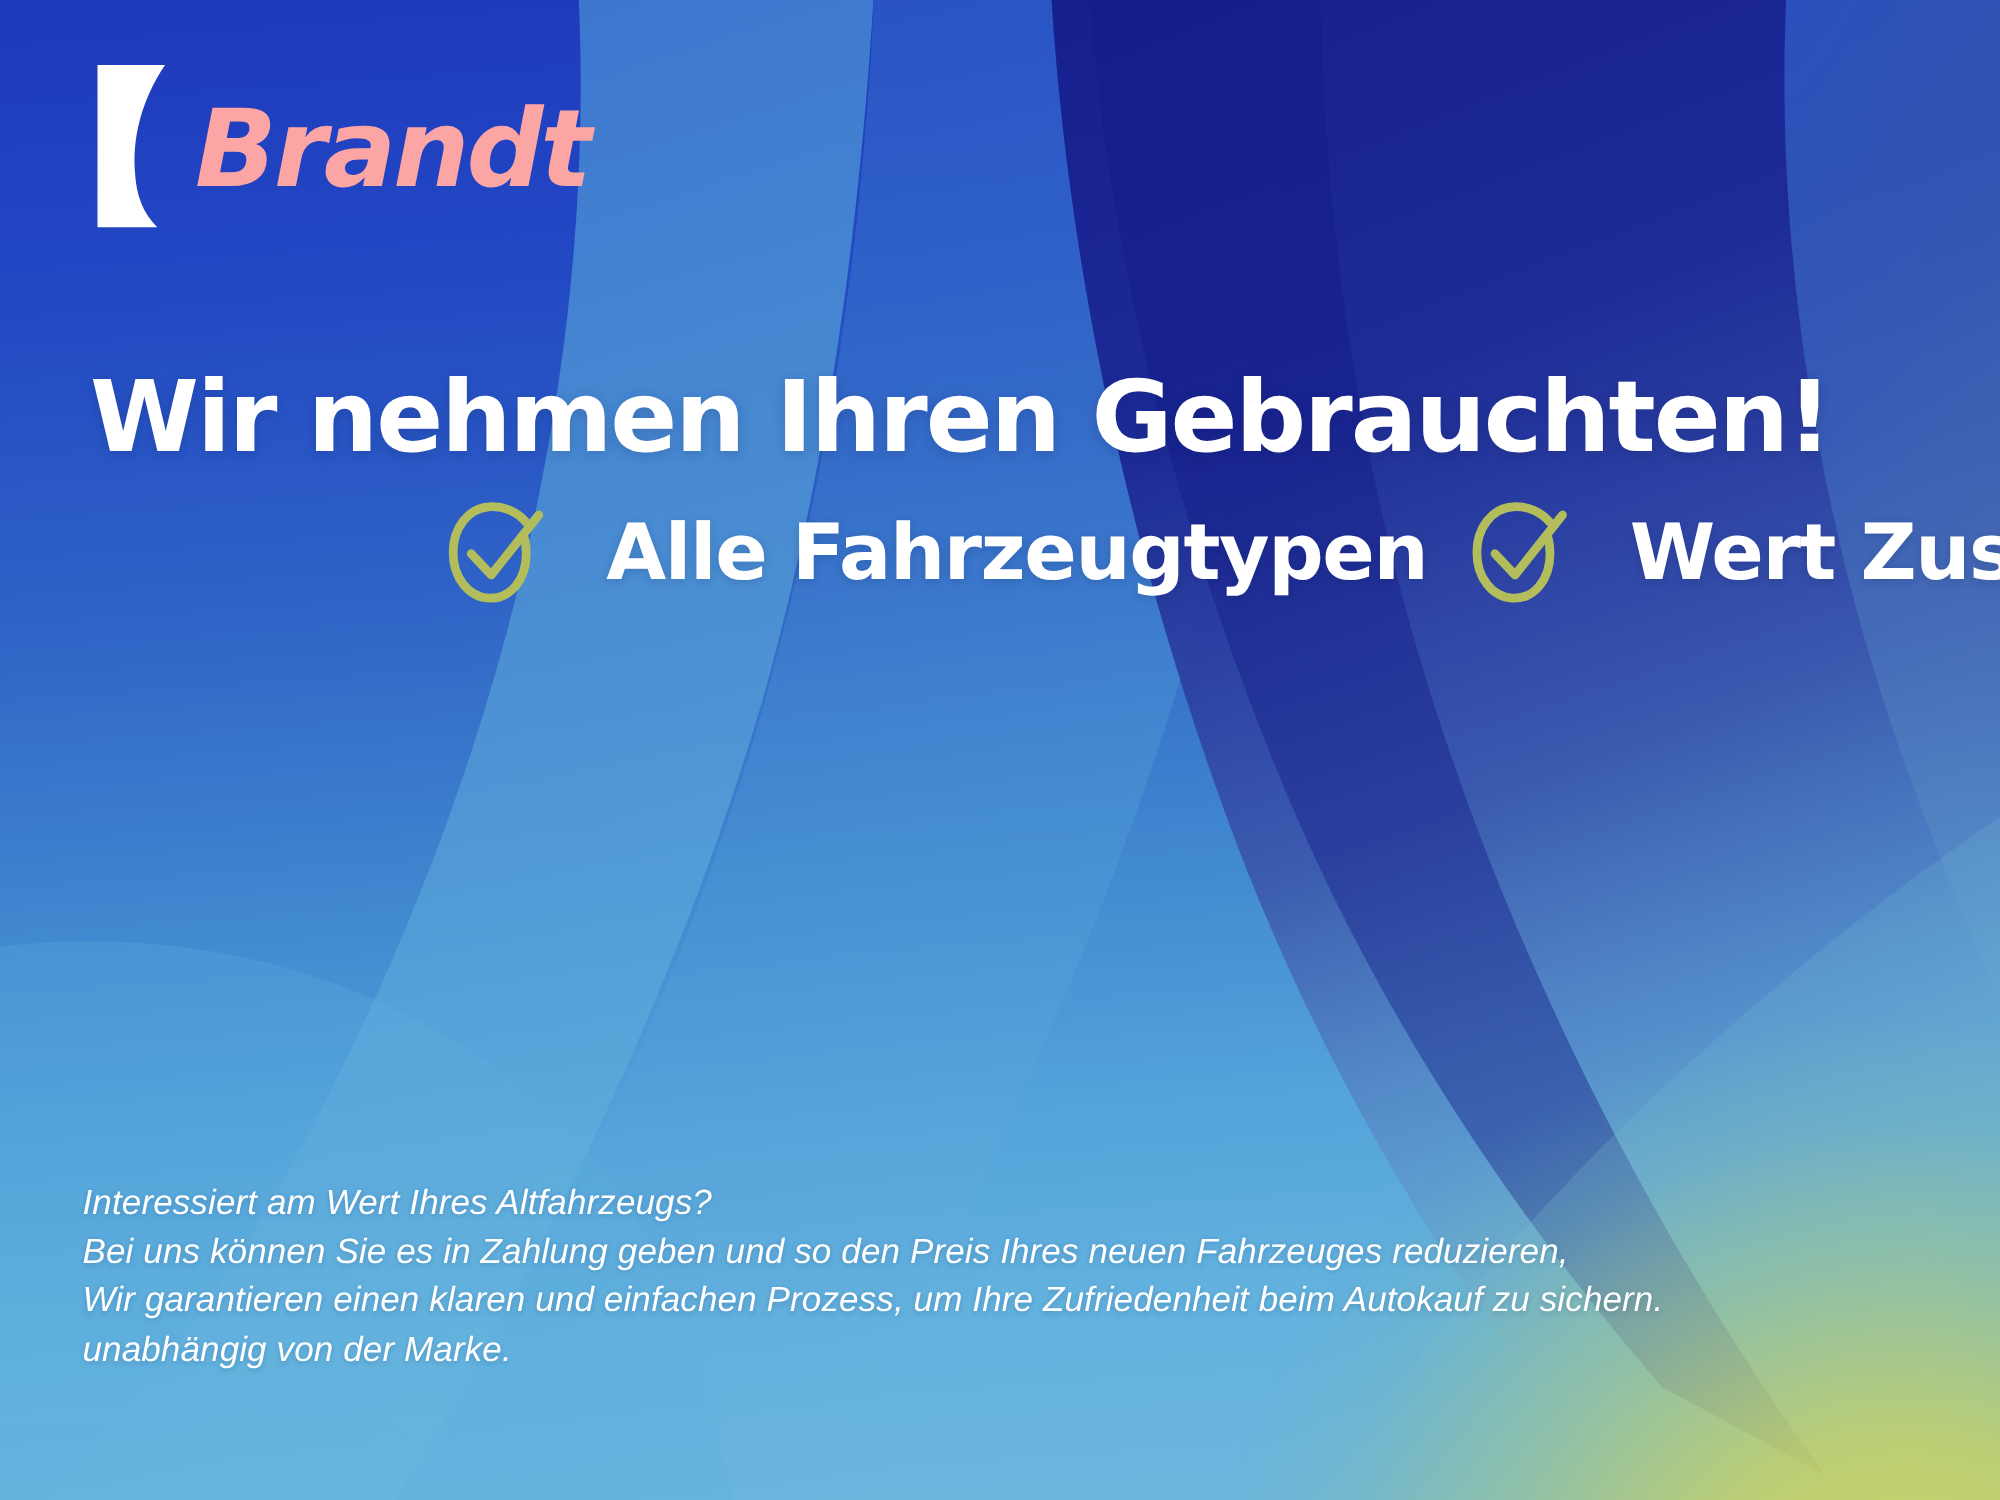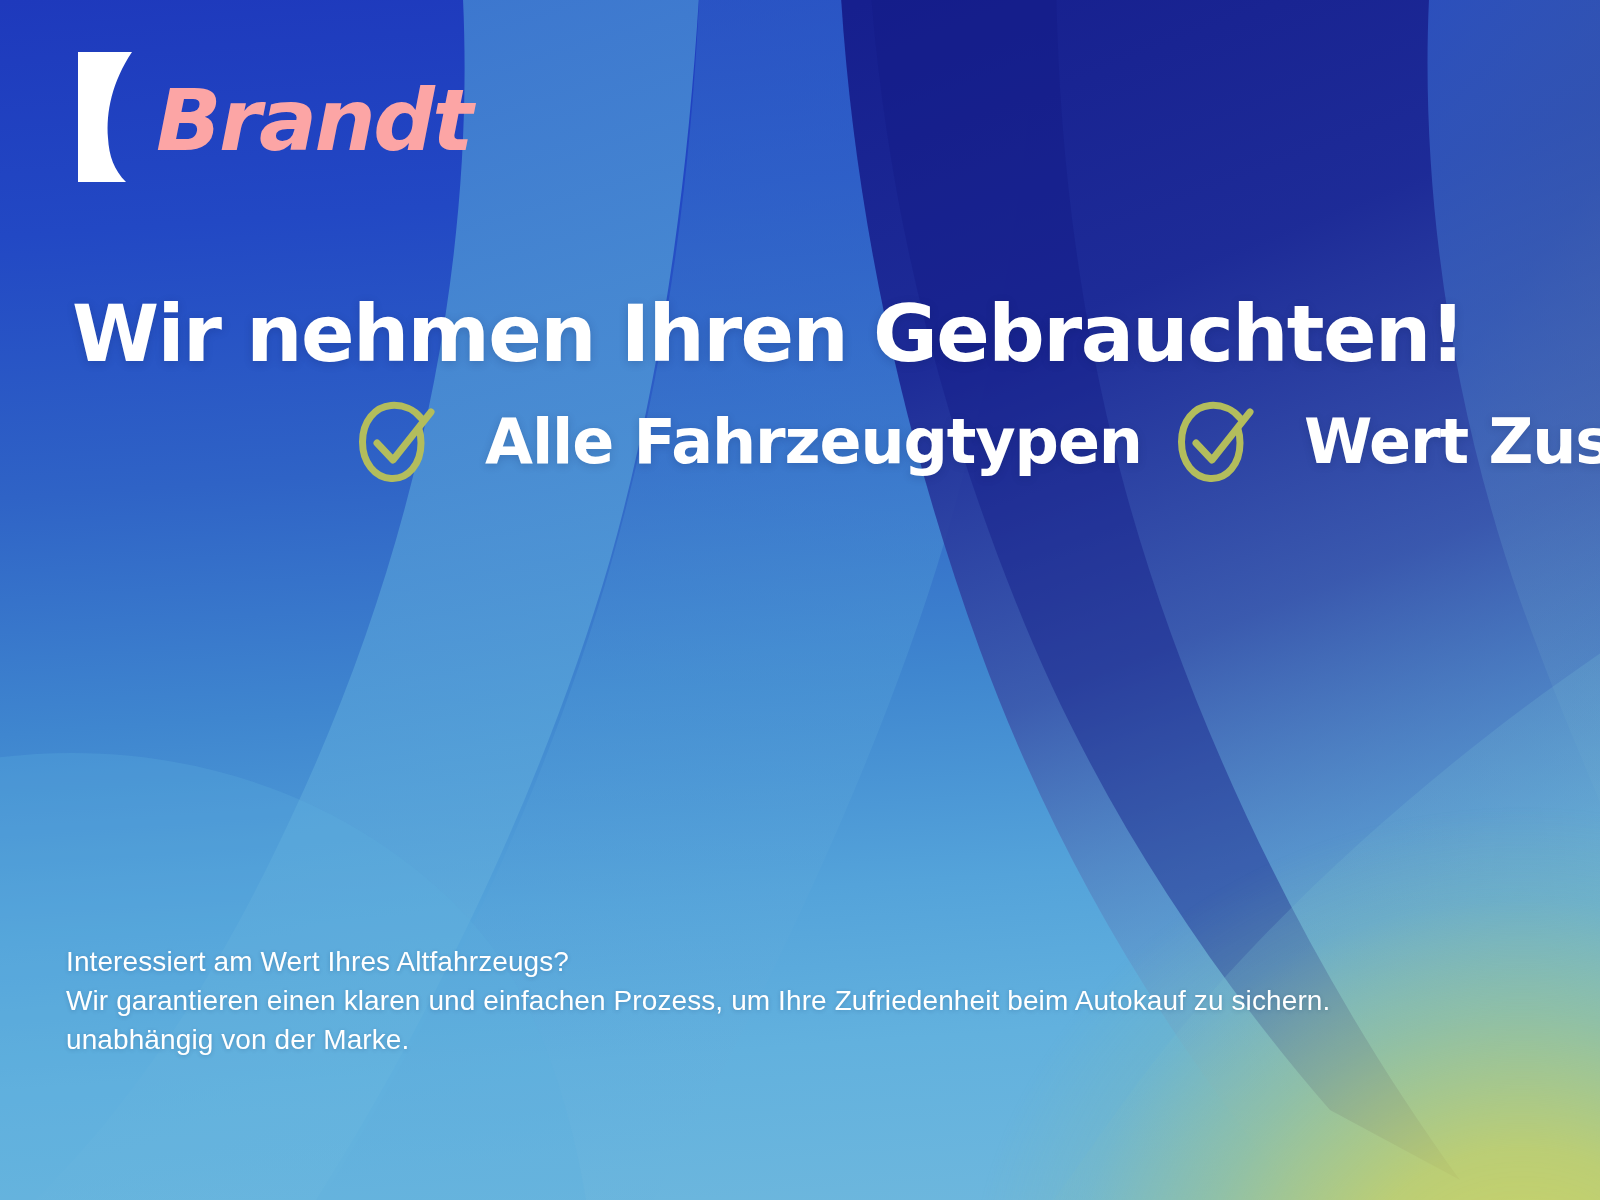--- a/index.html
+++ b/index.html
@@ -152,20 +152,21 @@
     font-weight: 400;
     font-size: 28px;
     line-height: 1.40;
     color: #ffffff;
     letter-spacing: 0.1px;
     text-shadow: 0 1px 4px rgba(15, 45, 90, 0.22);
   }
   .footnote-line {
     display: block;
     white-space: nowrap;
+    font-style: italic;
   }
 </style>
 </head>
 <body>
 
 <div id="banner">
 
   <div class="bg-base"></div>
 
   <svg class="bg-svg" viewBox="0 0 1600 1200" preserveAspectRatio="none" aria-hidden="true">
@@ -263,18 +264,19 @@
           <path d="M 22,45 L 38,62 L 76,14" fill="none" stroke="#b3bd5c" stroke-width="7" stroke-linecap="round" stroke-linejoin="round"></path>
         </svg>
         <span class="benefit-label">Wert Zustand</span>
       </li>
 
 
     </ul>
 
     <div class="footnote">
       <span class="footnote-line">Interessiert am Wert Ihres Altfahrzeugs?</span>
+      <span class="footnote-line">Bei uns können Sie es in Zahlung geben und so den Preis Ihres neuen Fahrzeuges reduzieren,</span>
       <span class="footnote-line">Wir garantieren einen klaren und einfachen Prozess, um Ihre Zufriedenheit beim Autokauf zu sichern.</span>
       <span class="footnote-line">unabhängig von der Marke.</span>
     </div>
 
   </div>
 </div>
 
 </body></html>

